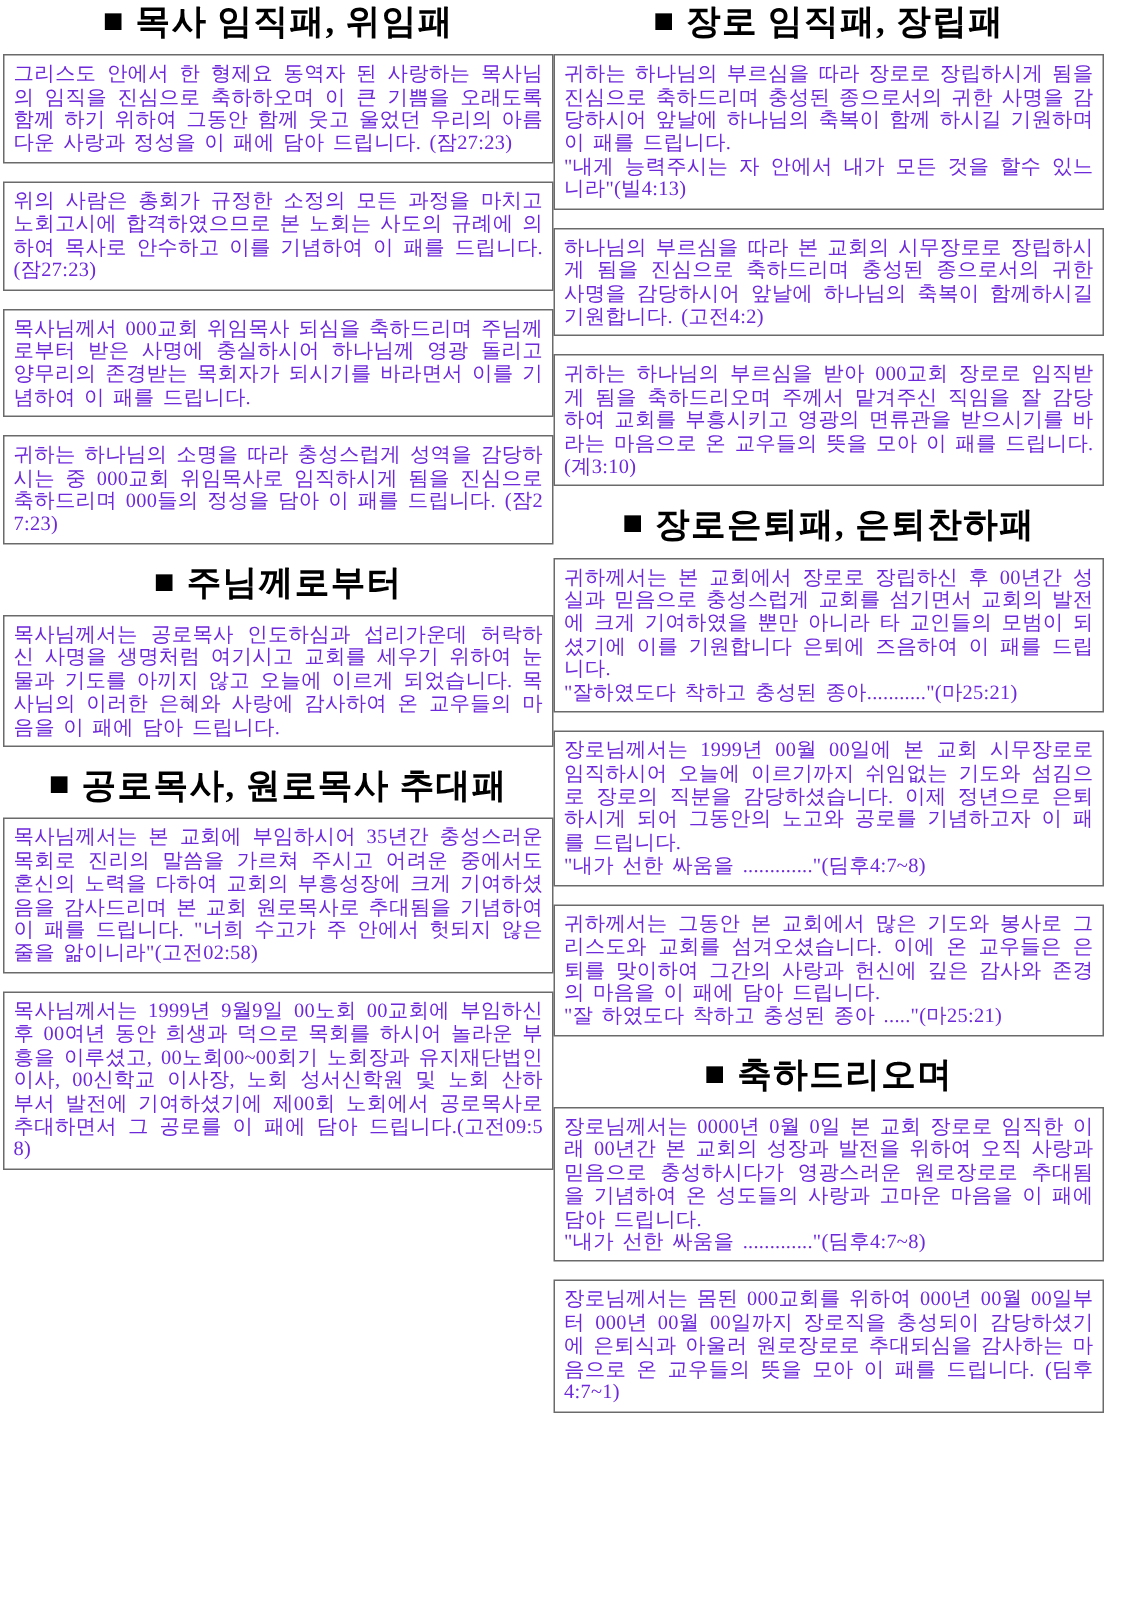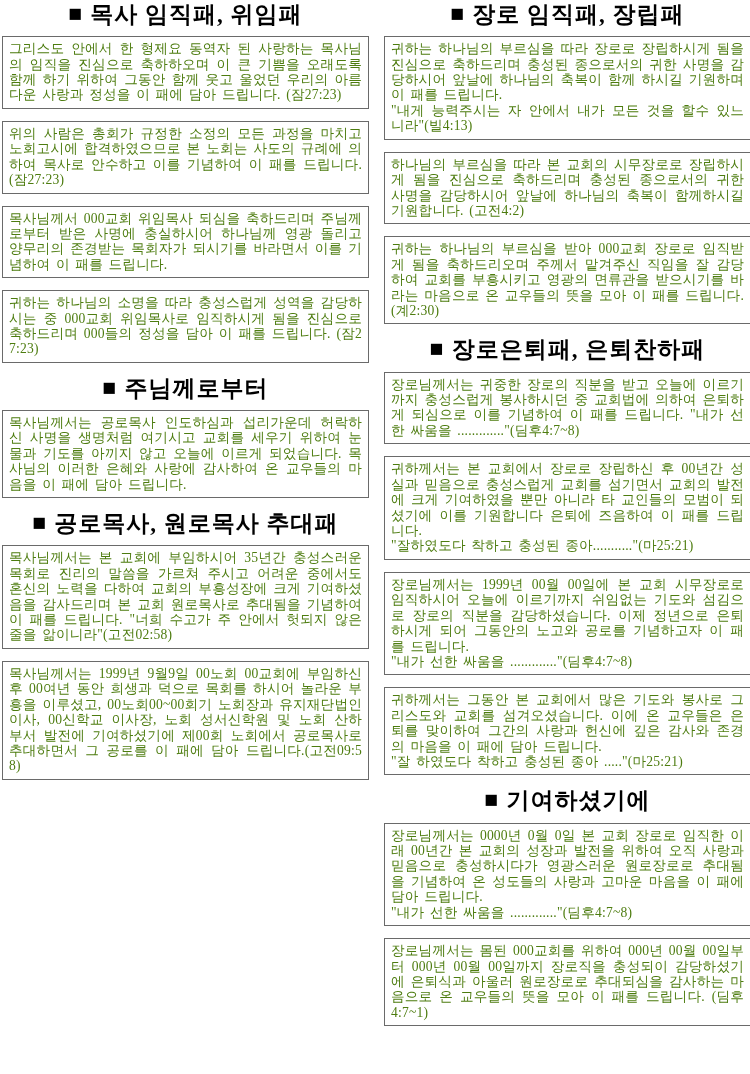--- a/index.html
+++ b/index.html
@@ -6,21 +6,20 @@
   html, body { background: #ffffff; }
   body {
     width: 750px;
     height: 1074px;
     overflow: hidden;
     font-family: "Liberation Serif", "DejaVu Serif", serif;
     color: #111111;
   }
   .page {
     display: flex;
-    gap: 15px;
     padding: 2px 0 0 2px;
   }
   .col {
     width: 367px;
     flex: 0 0 367px;
   }
   .section-title {
     text-align: center;
     font-size: 23px;
     font-weight: 800;
@@ -40,21 +39,21 @@
     border: 1px solid #6a6a6a;
     padding: 4px 6px 5px 6px;
     margin-bottom: 12px;
     font-size: 13.6px;
     line-height: 1.135;
     letter-spacing: 0.2px;
     word-spacing: 2px;
     text-align: justify;
     word-break: break-all;
     white-space: pre-line;
-    color: #4d7c0f;
+    color: #6d28d9;
   }
 </style>
 </head>
 <body>
 
 <div class="page">
 
   <div class="col">
 
     <h2 class="section-title"><span class="bullet">■</span><span>목사 임직패, 위임패</span></h2>
@@ -71,31 +70,30 @@
     <div class="box">목사님께서는 1999년 9월9일 00노회 00교회에 부임하신 후 00여년 동안 희생과 덕으로 목회를 하시어 놀라운 부흥을 이루셨고, 00노회00~00회기 노회장과 유지재단법인 이사, 00신학교 이사장, 노회 성서신학원 및 노회 산하 부서 발전에 기여하셨기에 제00회 노회에서 공로목사로 추대하면서 그 공로를 이 패에 담아 드립니다.(고전09:58)</div>
 
   </div>
 
   <div class="col">
 
     <h2 class="section-title"><span class="bullet">■</span><span>장로 임직패, 장립패</span></h2>
     <div class="box">귀하는 하나님의 부르심을 따라 장로로 장립하시게 됨을 진심으로 축하드리며 충성된 종으로서의 귀한 사명을 감당하시어 앞날에 하나님의 축복이 함께 하시길 기원하며 이 패를 드립니다.
 "내게 능력주시는 자 안에서 내가 모든 것을 할수 있느니라"(빌4:13)</div>
     <div class="box">하나님의 부르심을 따라 본 교회의 시무장로로 장립하시게 됨을 진심으로 축하드리며 충성된 종으로서의 귀한 사명을 감당하시어 앞날에 하나님의 축복이 함께하시길 기원합니다. (고전4:2)</div>
-    <div class="box">귀하는 하나님의 부르심을 받아 000교회 장로로 임직받게 됨을 축하드리오며 주께서 맡겨주신 직임을 잘 감당하여 교회를 부흥시키고 영광의 면류관을 받으시기를 바라는 마음으로 온 교우들의 뜻을 모아 이 패를 드립니다. (계2:30)</div>
+    <div class="box">귀하는 하나님의 부르심을 받아 000교회 장로로 임직받게 됨을 축하드리오며 주께서 맡겨주신 직임을 잘 감당하여 교회를 부흥시키고 영광의 면류관을 받으시기를 바라는 마음으로 온 교우들의 뜻을 모아 이 패를 드립니다. (계3:10)</div>
 
     <h2 class="section-title"><span class="bullet">■</span><span>장로은퇴패, 은퇴찬하패</span></h2>
-    <div class="box">장로님께서는 귀중한 장로의 직분을 받고 오늘에 이르기까지 충성스럽게 봉사하시던 중 교회법에 의하여 은퇴하게 되심으로 이를 기념하여 이 패를 드립니다. "내가 선한 싸움을 ............."(딤후4:7~8)</div>
     <div class="box">귀하께서는 본 교회에서 장로로 장립하신 후 00년간 성실과 믿음으로 충성스럽게 교회를 섬기면서 교회의 발전에 크게 기여하였을 뿐만 아니라 타 교인들의 모범이 되셨기에 이를 기원합니다 은퇴에 즈음하여 이 패를 드립니다.
 "잘하였도다 착하고 충성된 종아..........."(마25:21)</div>
     <div class="box">장로님께서는 1999년 00월 00일에 본 교회 시무장로로 임직하시어 오늘에 이르기까지 쉬임없는 기도와 섬김으로 장로의 직분을 감당하셨습니다. 이제 정년으로 은퇴하시게 되어 그동안의 노고와 공로를 기념하고자 이 패를 드립니다.
 "내가 선한 싸움을 ............."(딤후4:7~8)</div>
     <div class="box">귀하께서는 그동안 본 교회에서 많은 기도와 봉사로 그리스도와 교회를 섬겨오셨습니다. 이에 온 교우들은 은퇴를 맞이하여 그간의 사랑과 헌신에 깊은 감사와 존경의 마음을 이 패에 담아 드립니다.
 "잘 하였도다 착하고 충성된 종아 ....."(마25:21)</div>
 
-    <h2 class="section-title"><span class="bullet">■</span><span>기여하셨기에</span></h2>
+    <h2 class="section-title"><span class="bullet">■</span><span>축하드리오며</span></h2>
     <div class="box">장로님께서는 0000년 0월 0일 본 교회 장로로 임직한 이래 00년간 본 교회의 성장과 발전을 위하여 오직 사랑과 믿음으로 충성하시다가 영광스러운 원로장로로 추대됨을 기념하여 온 성도들의 사랑과 고마운 마음을 이 패에 담아 드립니다.
 "내가 선한 싸움을 ............."(딤후4:7~8)</div>
     <div class="box">장로님께서는 몸된 000교회를 위하여 000년 00월 00일부터 000년 00월 00일까지 장로직을 충성되이 감당하셨기에 은퇴식과 아울러 원로장로로 추대되심을 감사하는 마음으로 온 교우들의 뜻을 모아 이 패를 드립니다. (딤후4:7~1)</div>
 
   </div>
 
 </div>
 
 </body></html>

